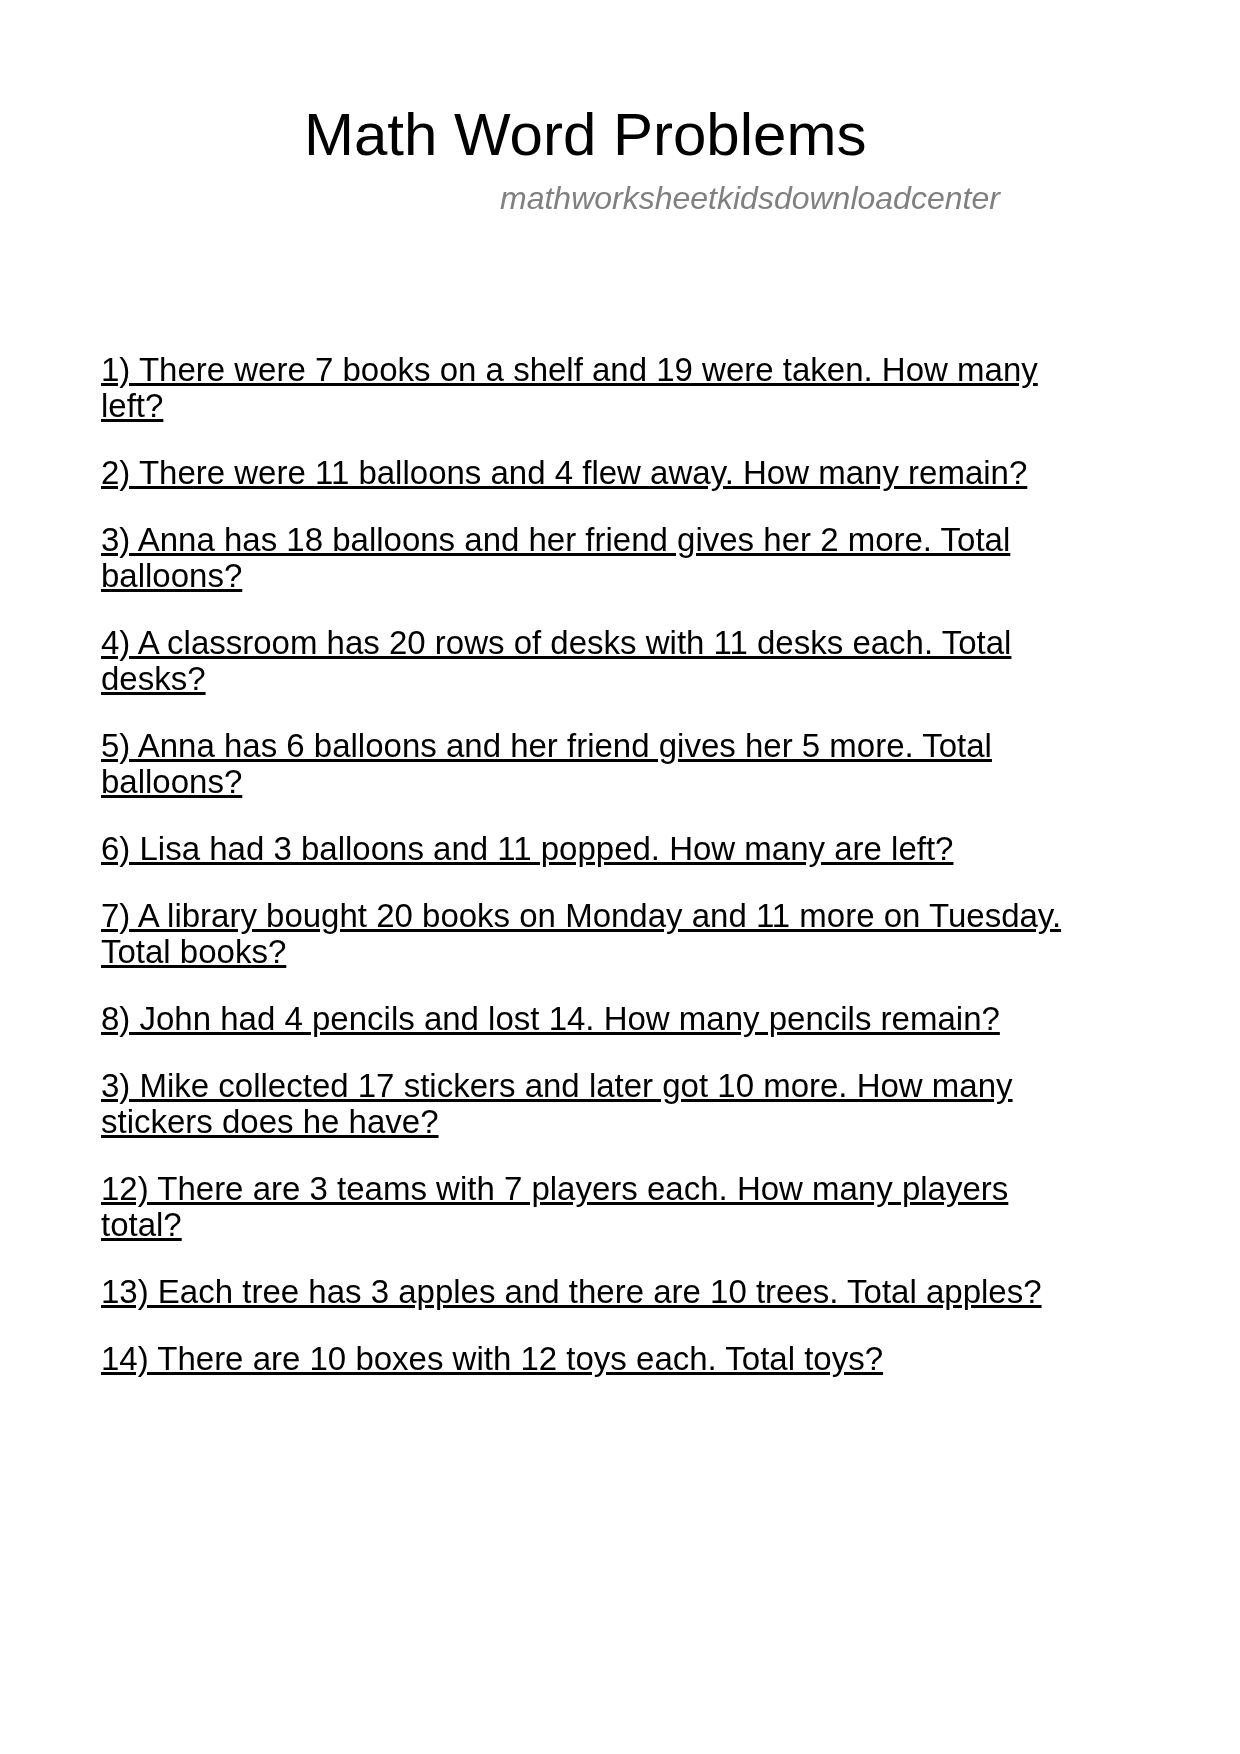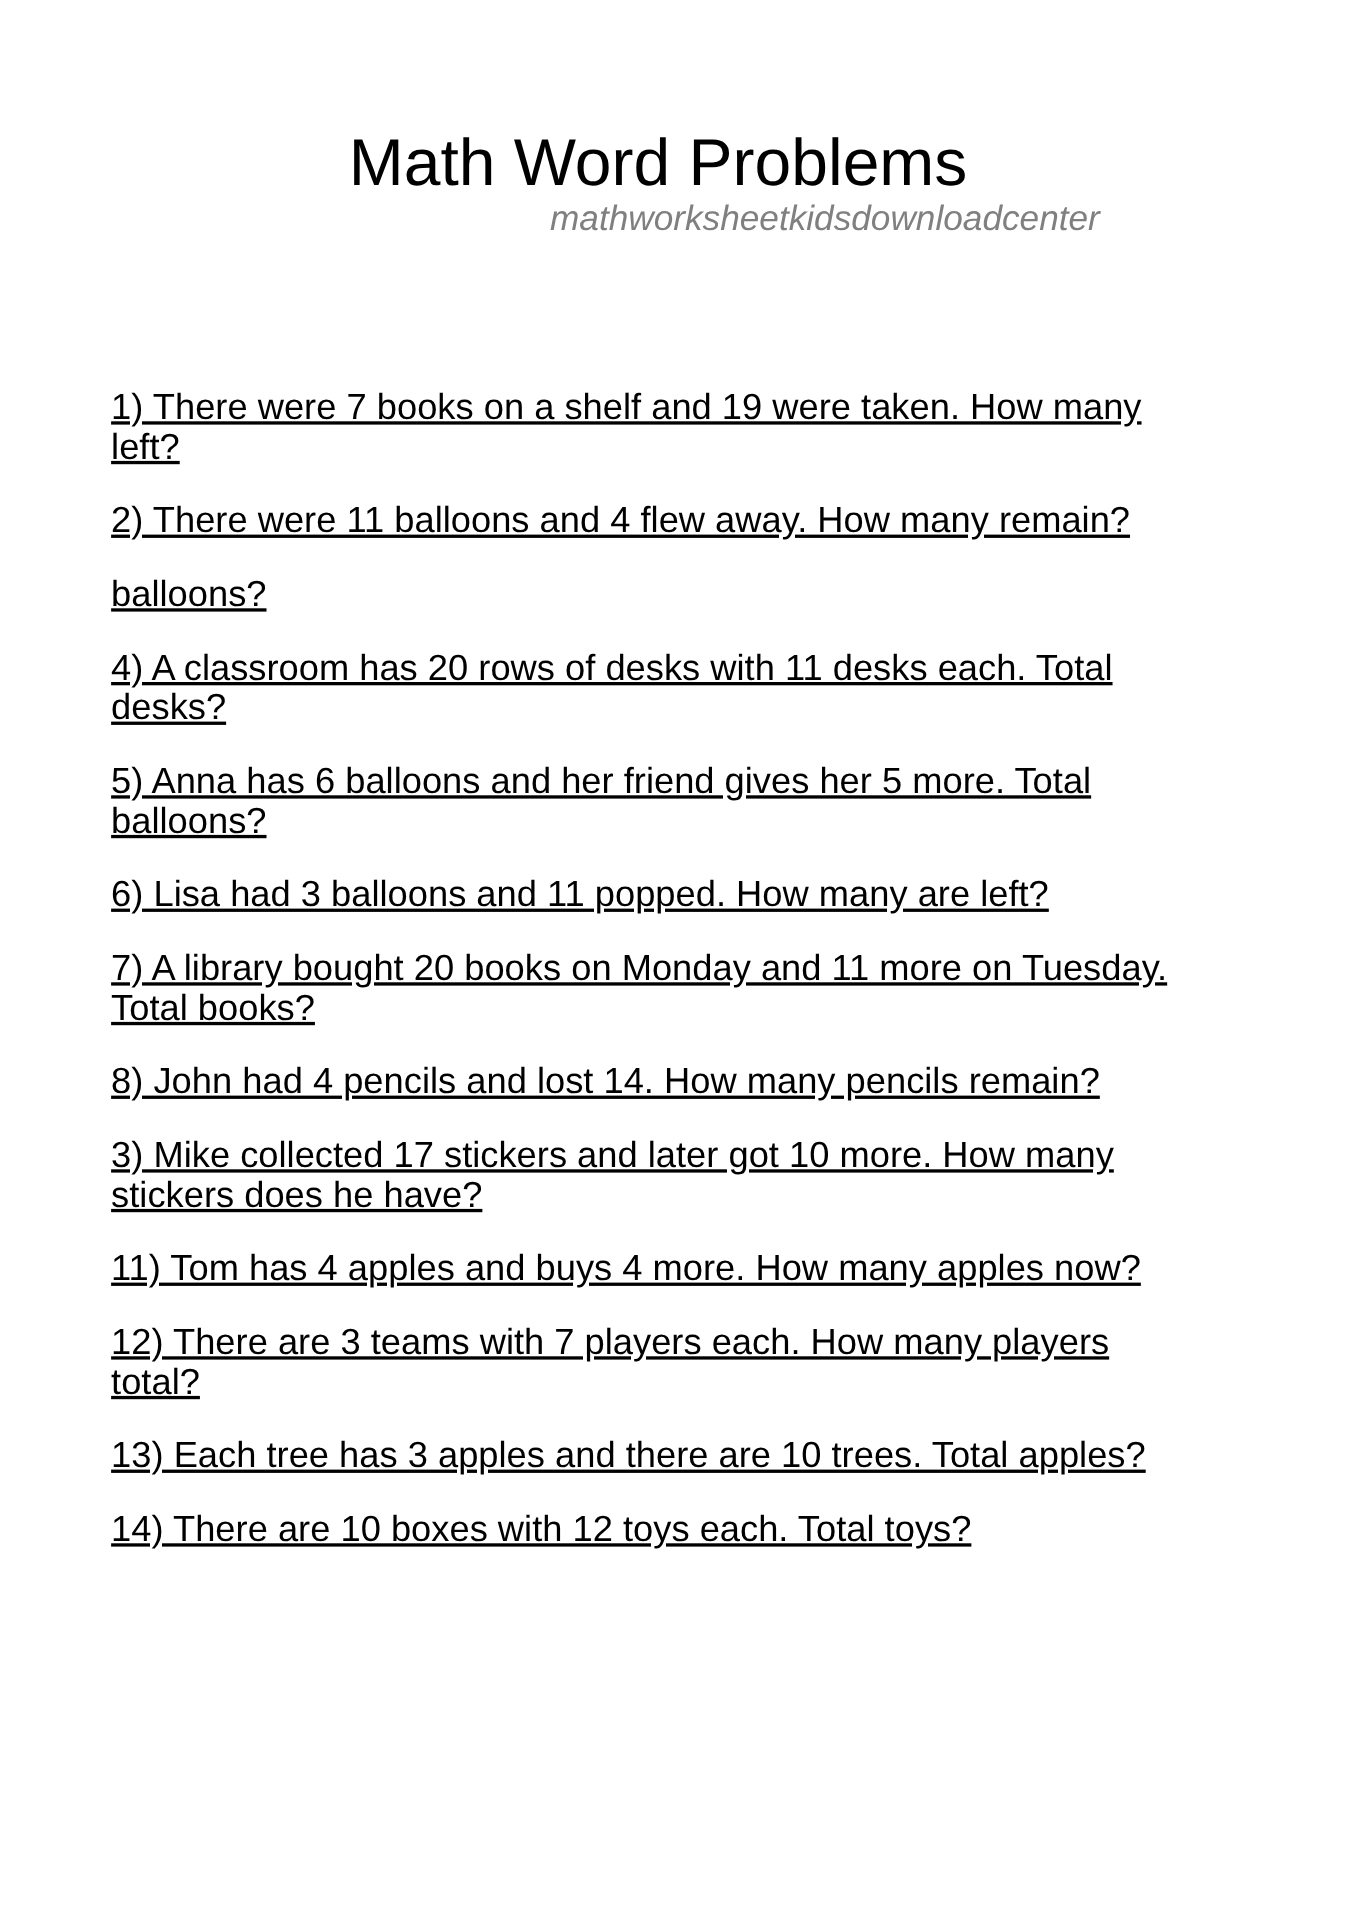--- a/index.html
+++ b/index.html
@@ -12,21 +12,21 @@
       height: 1754px;
       position: relative;
       overflow: hidden;
       font-family: "Liberation Sans", sans-serif;
       color: #000000;
     }
     .page-title {
       position: absolute;
       left: 300px;
       top: 101px;
-      margin: 17px;
+      margin: 4px;
       font-size: 60px;
       line-height: 60px;
       font-weight: normal;
       white-space: nowrap;
       color: #000000;
     }
     .page-subtitle {
       position: absolute;
       left: 500px;
       top: 182px;
@@ -66,20 +66,21 @@
 
 <ol class="problem-list">
   <li class="problem-item">
     <span class="problem-line">1) There were 7 books on a shelf and 19 were taken. How many</span>
     <span class="problem-line">left?</span>
   </li>
   <li class="problem-item">
     <span class="problem-line">2) There were 11 balloons and 4 flew away. How many remain?</span>
   </li>
   <li class="problem-item">
+    <span class="problem-line">3) Anna has 18 balloons and her friend gives her 2 more. Total</span>
     <span class="problem-line">balloons?</span>
   </li>
   <li class="problem-item">
     <span class="problem-line">4) A classroom has 20 rows of desks with 11 desks each. Total</span>
     <span class="problem-line">desks?</span>
   </li>
   <li class="problem-item">
     <span class="problem-line">5) Anna has 6 balloons and her friend gives her 5 more. Total</span>
     <span class="problem-line">balloons?</span>
   </li>
@@ -91,23 +92,20 @@
     <span class="problem-line">Total books?</span>
   </li>
   <li class="problem-item">
     <span class="problem-line">8) John had 4 pencils and lost 14. How many pencils remain?</span>
   </li>
   <li class="problem-item">
     <span class="problem-line">3) Mike collected 17 stickers and later got 10 more. How many</span>
     <span class="problem-line">stickers does he have?</span>
   </li>
   <li class="problem-item">
-    <span class="problem-line">11) Tom has 4 apples and buys 4 more. How many apples now?</span>
-  </li>
-  <li class="problem-item">
     <span class="problem-line">12) There are 3 teams with 7 players each. How many players</span>
     <span class="problem-line">total?</span>
   </li>
   <li class="problem-item">
     <span class="problem-line">13) Each tree has 3 apples and there are 10 trees. Total apples?</span>
   </li>
   <li class="problem-item">
     <span class="problem-line">14) There are 10 boxes with 12 toys each. Total toys?</span>
   </li>
 </ol>

